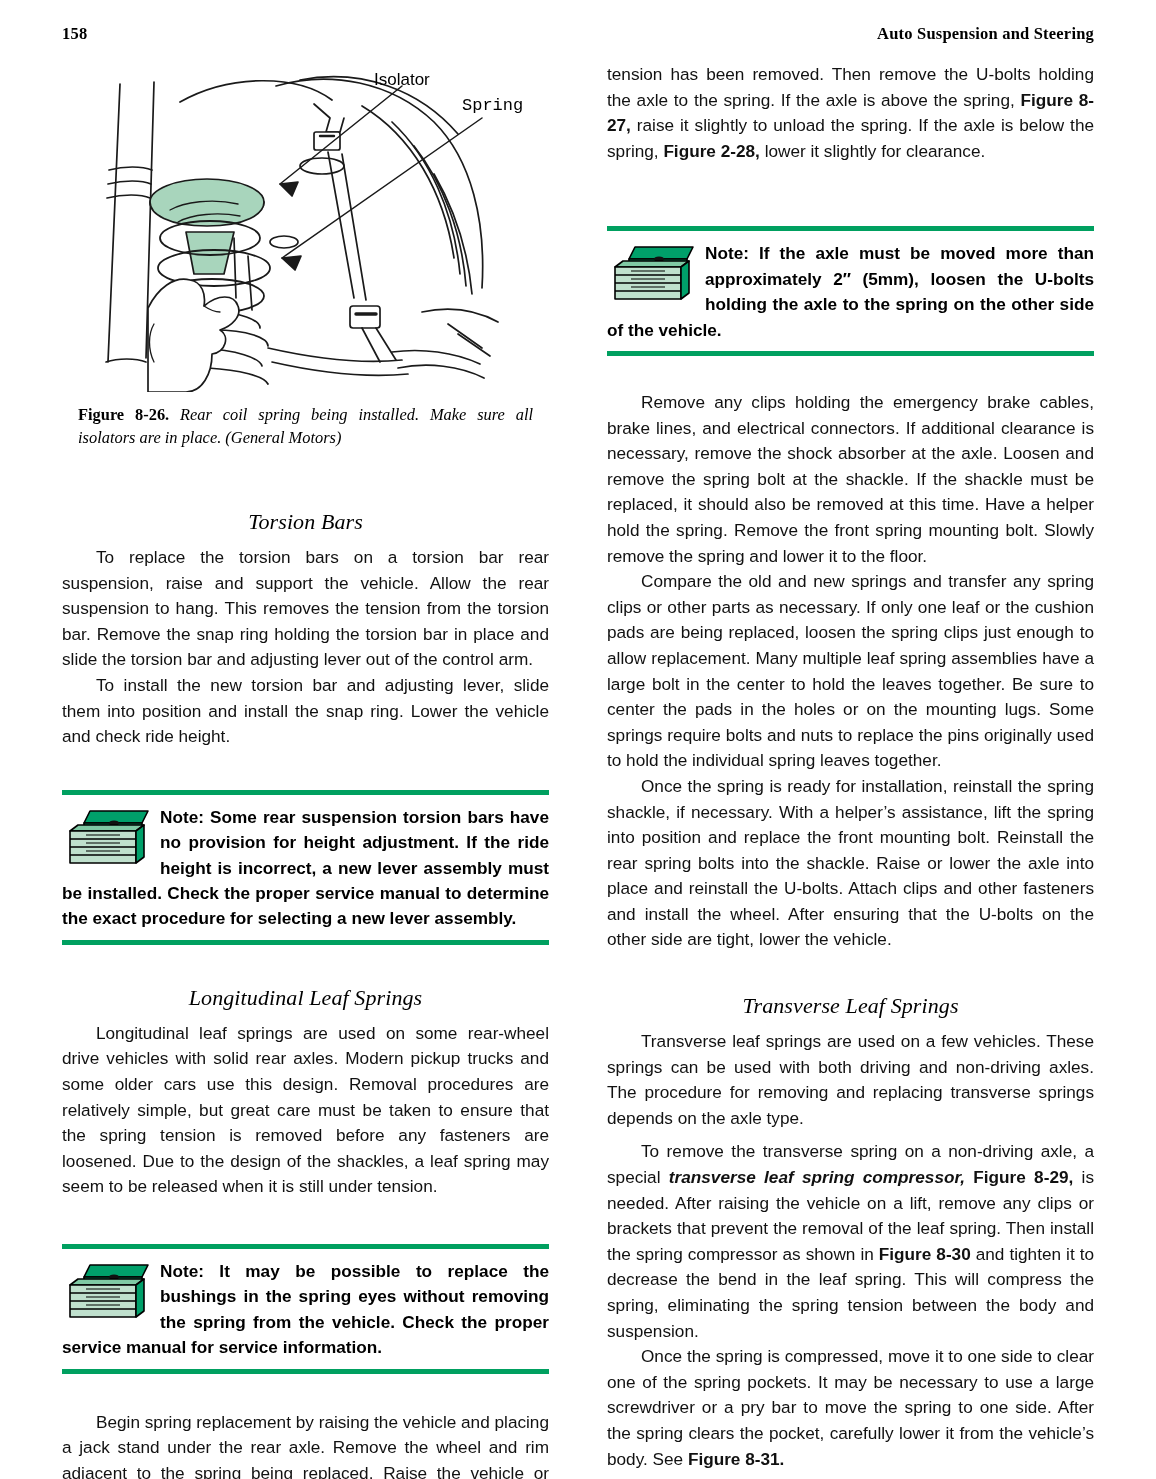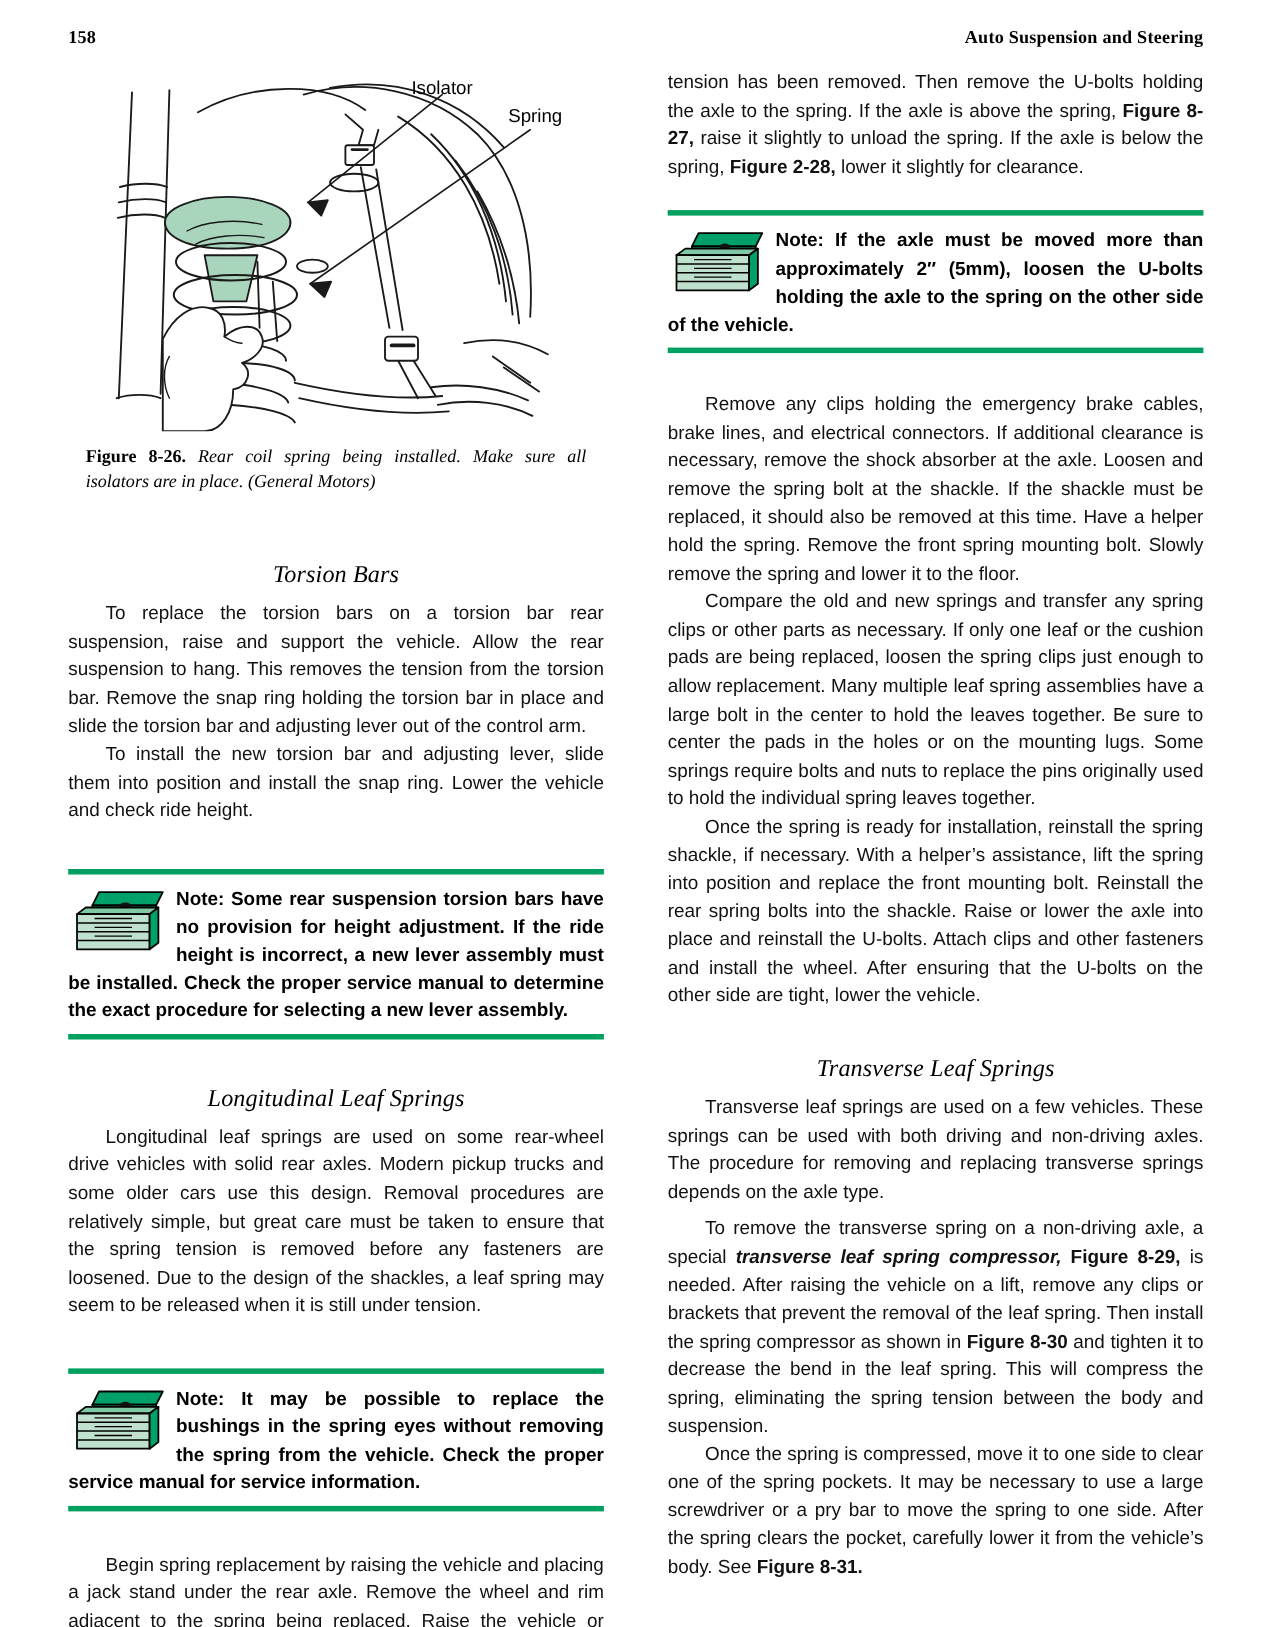--- a/index.html
+++ b/index.html
@@ -141,21 +141,21 @@
   }
   .figure-svg { display: block; }
   .fig-label {
     position: absolute;
     font-family: "Liberation Sans", sans-serif;
     font-size: 17px;
     color: #000;
     white-space: nowrap;
   }
   #label-isolator { left: 312px; top: 8px; }
-  #label-spring   { left: 400px; top: 34px; }
+  #label-spring   { left: 400px; top: 34px; font-family: Liberation Mono, monospace; }
 </style>
 </head>
 <body>
 
 <div class="page">
 
   <div class="running-head">
     <span class="folio">158</span>
     <span class="book-title">Auto Suspension and Steering</span>
   </div>
@@ -298,21 +298,21 @@
       </div>
 
       <p class="body-text" style="margin-top:36px;">Begin spring replacement by raising the vehicle and placing a jack stand under the rear axle. Remove the wheel and rim adjacent to the spring being replaced. Raise the vehicle or lower the jack stand to ensure that all spring</p>
 
     </div>
 
     <div class="col col-right">
 
       <p class="body-text no-indent"><span>tension has been removed. Then remove the U-bolts holding the axle to the spring. If the axle is above the spring, </span><b class="figref">Figure 8-27,</b><span> raise it slightly to unload the spring. If the axle is below the spring, </span><b class="figref">Figure 2-28,</b><span> lower it slightly for clearance.</span></p>
 
-      <div class="note-box" style="margin-top:27px;">
+      <div class="note-box" style="margin-top:62px;">
         <div class="note-rule"></div>
         <div class="note-inner">
           <svg class="toolbox-float" viewBox="0 0 86 60">
             <g stroke="#000000" stroke-width="1.6" stroke-linejoin="round">
               <path d="M18 16 L24 4 L82 4 L76 16 Z" fill="#00a06a"></path>
               <path d="M18 16 L76 16 L76 22 L18 22 Z" fill="#0b8f5e"></path>
               <ellipse cx="48" cy="16" rx="5" ry="2.6" fill="#111111" stroke="none"></ellipse>
               <path d="M4 24 L12 18 L78 18 L70 24 Z" fill="#7fc9a4"></path>
               <path d="M4 24 L70 24 L70 56 L4 56 Z" fill="#bfe0cd"></path>
               <path d="M70 24 L78 18 L78 50 L70 56 Z" fill="#00a06a"></path>

